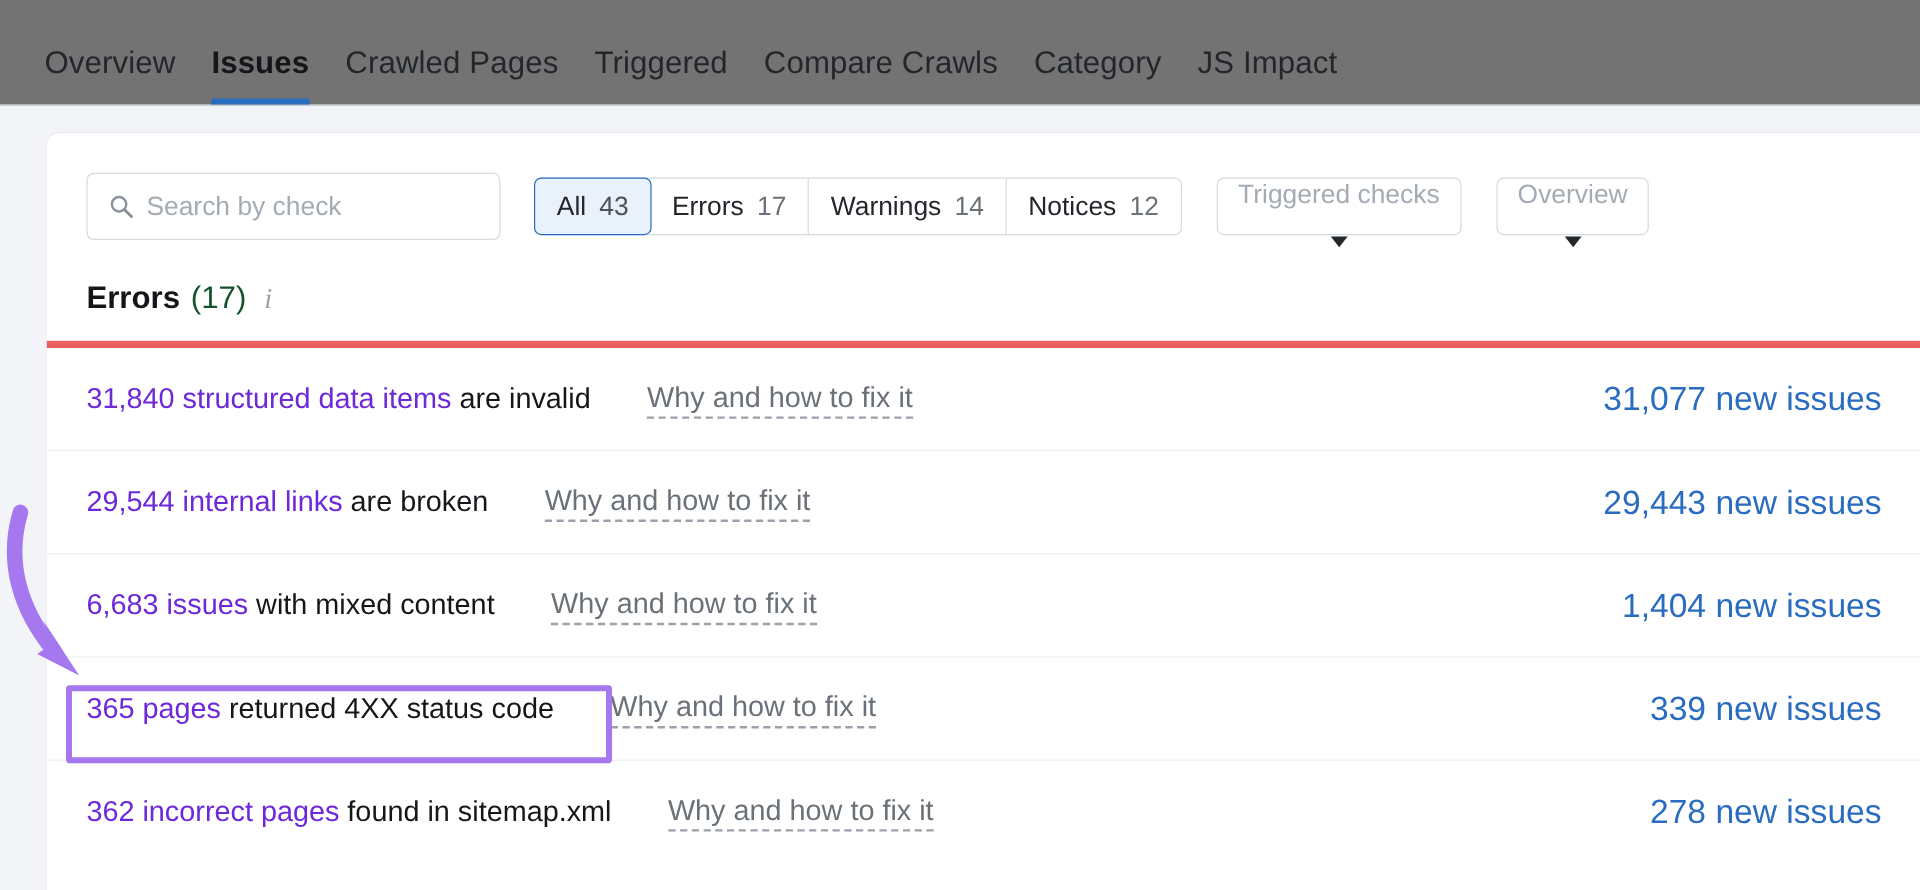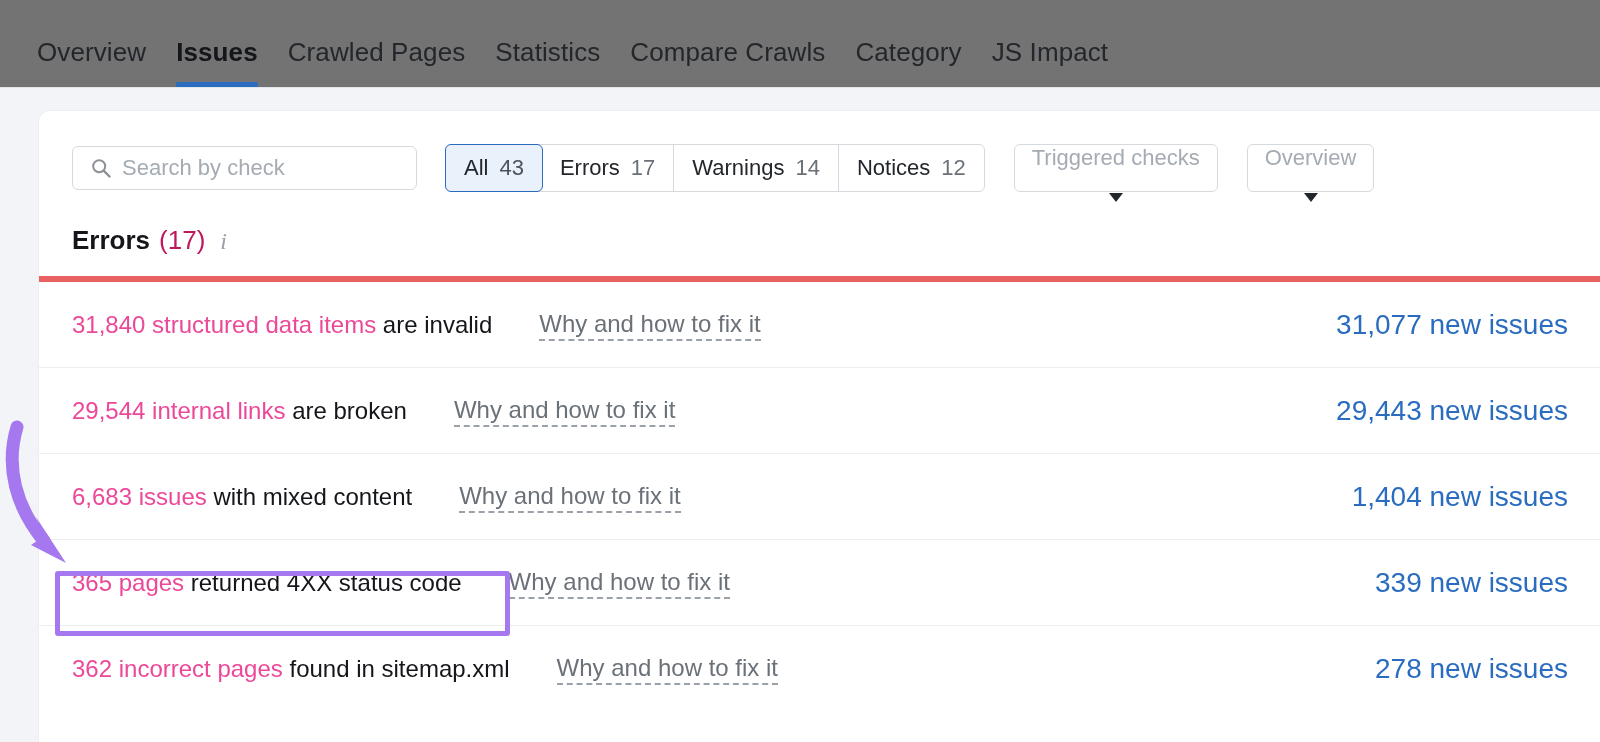--- a/index.html
+++ b/index.html
@@ -61,21 +61,21 @@
   
   .filters {
     display: flex;
     align-items: center;
     padding: 33px 0 0 33px;
     gap: 0;
   }
   .search-box {
     position: relative;
     width: 345px;
-    height: 44px;
+    height: 56px;
     border: 1px solid #d6dade;
     border-radius: 6px;
     display: flex;
     align-items: center;
     padding-left: 49px;
     background: #fff;
   }
   .search-box .mag {
     position: absolute;
     left: 18px;
@@ -153,21 +153,21 @@
   }
 
   
   .section-head {
     display: flex;
     align-items: baseline;
     gap: 9px;
     padding: 33px 0 0 33px;
   }
   .section-head .title { font-size: 26px; font-weight: 700; color: #14161a; }
-  .section-head .count { font-size: 26px; color: #be185d; }
+  .section-head .count { font-size: 26px; color: #14532d; }
   .info-i {
     font-family: "Liberation Serif", serif;
     font-style: italic;
     font-size: 24px;
     color: #9aa1a9;
     margin-left: 6px;
   }
 
   .redbar {
     margin-top: 20px;
@@ -187,21 +187,21 @@
     border-bottom: 1px solid #eceef1;
     padding-left: 33px;
     padding-right: 70px;
   }
   .row:last-child { border-bottom: 0; }
   .issue-label {
     font-size: 24px;
     color: #14161a;
     white-space: nowrap;
   }
-  .issue-label .lnk { color: #ec4899; cursor: pointer; }
+  .issue-label .lnk { color: #6d28d9; cursor: pointer; }
   .fixit {
     font-size: 24px;
     color: #6b7178;
     border-bottom: 2px dashed #9aa1a9;
     line-height: 1.25;
     cursor: pointer;
     white-space: nowrap;
   }
   .spacer { flex: 1 1 auto; }
   .newissues {
@@ -238,21 +238,21 @@
     z-index: 31;
   }
 </style>
 </head>
 <body>
 
 <div class="tabbar">
   <div class="tab"><span>Overview</span></div>
   <div class="tab active"><span>Issues</span></div>
   <div class="tab"><span>Crawled Pages</span></div>
-  <div class="tab"><span>Statistics</span></div>
+  <div class="tab"><span>Triggered</span></div>
   <div class="tab"><span>Compare Crawls</span></div>
   <div class="tab"><span>Category</span></div>
   <div class="tab"><span>JS Impact</span></div>
 </div>
 
 <div class="card">
 
   <div class="filters">
 
     <div class="search-box">

